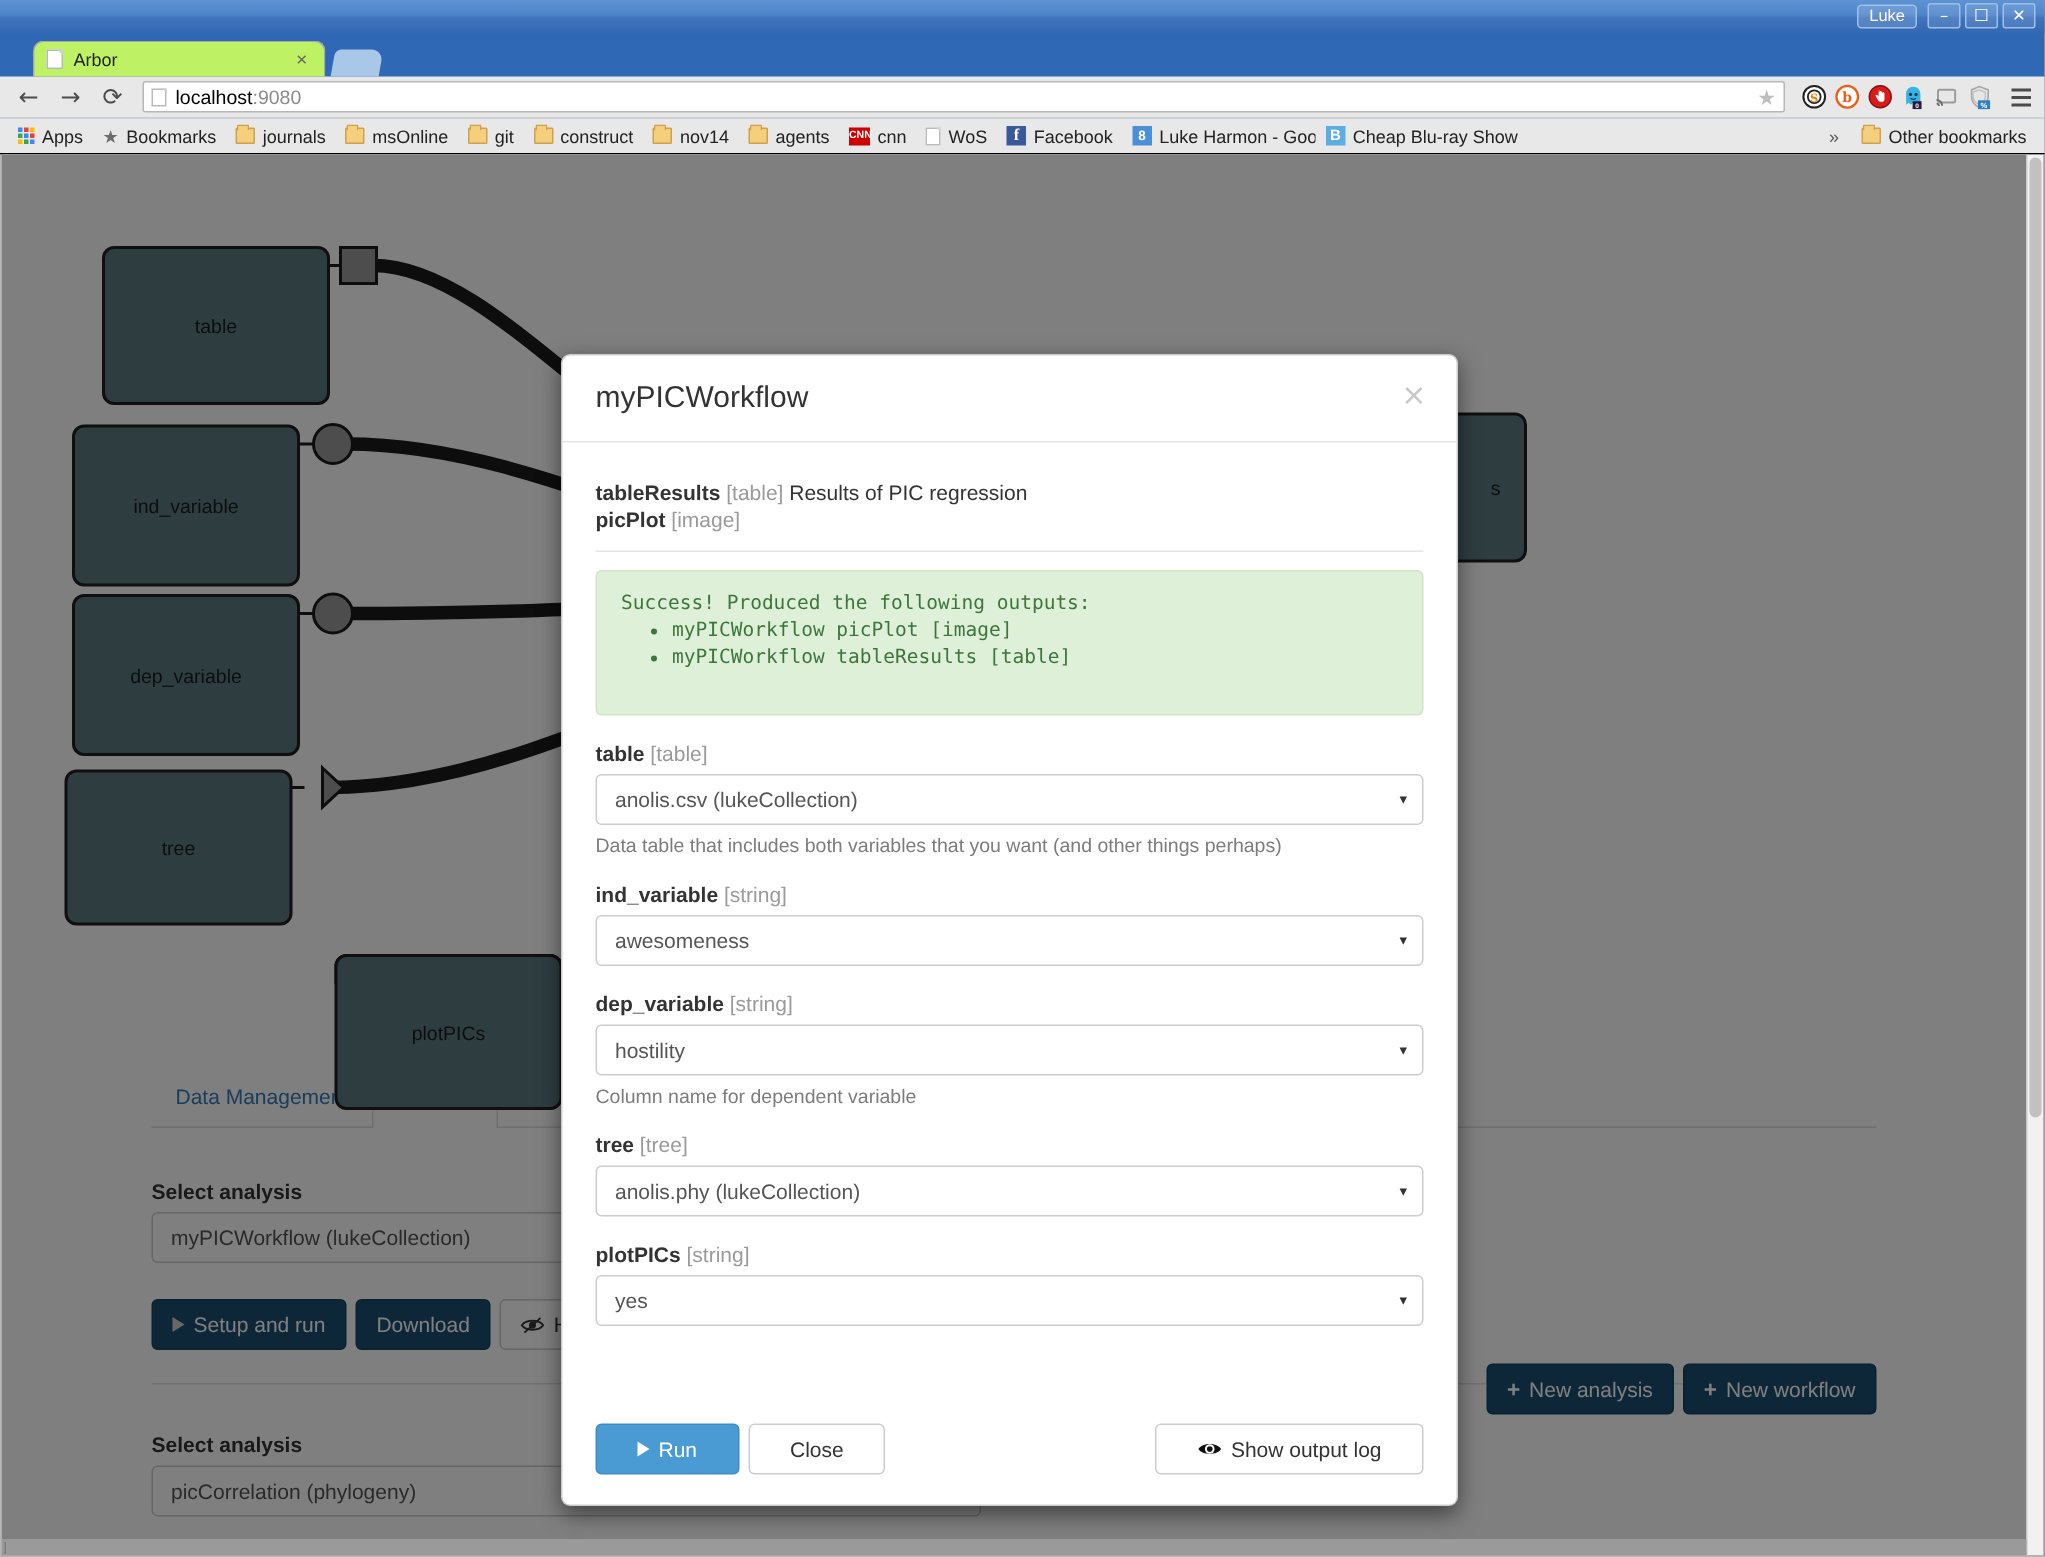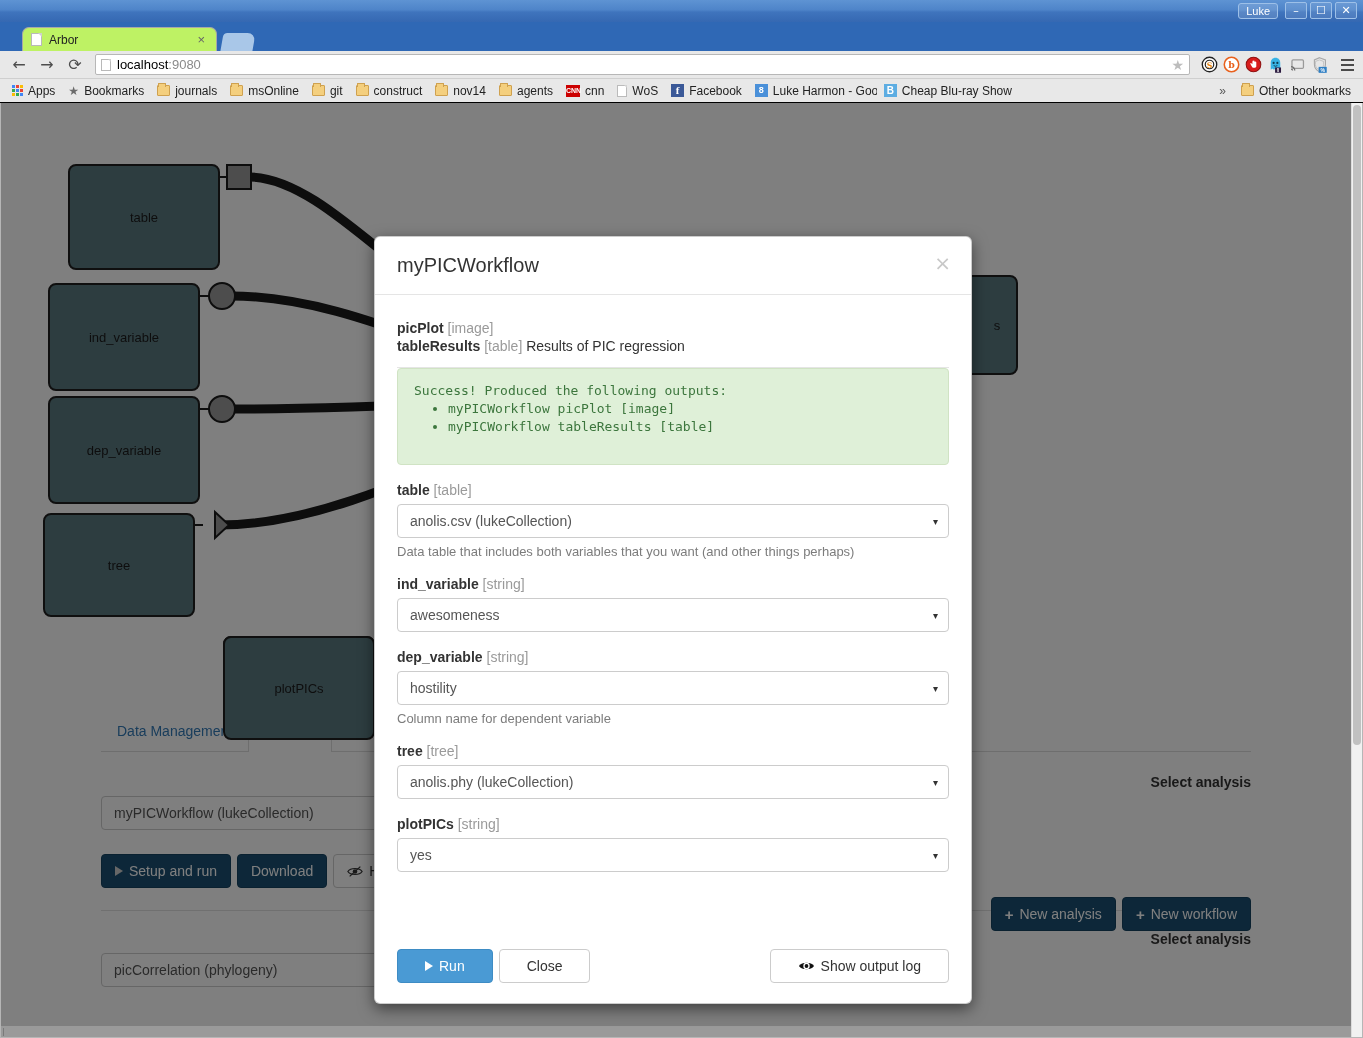--- a/index.html
+++ b/index.html
@@ -215,21 +215,21 @@
   .tab {
     padding: 10px 15px; font-size: 14px; color: #337ab7;
     line-height: 1.4; border: 1px solid transparent; border-bottom: none;
     margin-bottom: -1px; border-radius: 4px 4px 0 0;
   }
   .tab.active {
     color: #555; background: #fff;
     border-color: #ddd; border-bottom-color: #fff;
   }
 
-  .panel { width: 1150px; margin: 0 auto; padding-top: 22px; position: relative; text-align: right; }
+  .panel { width: 1150px; margin: 12px auto; padding-top: 22px; position: relative; }
   .lbl { font-size: 14px; font-weight: bold; color: #333; margin-bottom: 6px; }
   .sel {
     width: 553px; height: 34px;
     border: 1px solid #ccc; border-radius: 4px; background: #fff;
     display: flex; align-items: center; padding: 0 12px;
     font-size: 14px; color: #555; position: relative;
   }
   .sel .caret {
     position: absolute; right: 10px; color: #333; font-size: 10px;
     font-family: "DejaVu Sans", sans-serif;
@@ -288,20 +288,21 @@
   }
   .modal-body { flex: 1; padding: 23px 22px 0; overflow: hidden; }
   .outs-title { font-size: 14px; font-weight: bold; color: #333; }
   .outs-row { font-size: 14px; color: #333; margin-top: 2px; }
   .outs-row b { font-weight: bold; }
   .outs-row .typ { color: #9a9a9a; }
   .outs-row .desc { color: #333; }
   .outs-hr { border-top: 1px solid #e5e5e5; margin: 13px 0 0; }
 
   .alert {
+    margin-top: 12px;
     background: #dff0d8; border: 1px solid #d0e3c4; border-radius: 4px;
     padding: 14px 16px;
     font-family: "DejaVu Sans Mono", monospace; font-size: 13px; color: #3c763d;
     min-height: 97px;
   }
   .alert ul { margin: 3px 0 0; padding-left: 34px; }
   .alert li { margin-top: 3px; }
 
   .field { margin-top: 17px; }
   .field-lbl { font-size: 14px; color: #333; font-weight: bold; }
@@ -604,27 +605,27 @@
 
     <div class="modal">
       <div class="modal-head">
         <div class="modal-title">myPICWorkflow</div>
         <div class="modal-x">×</div>
       </div>
 
       <div class="modal-body">
 
         <div class="outs-row">
-          <b>picPlot</b>
-          <span class="typ">[image]</span>
-        </div>
-        <div class="outs-row">
           <b>tableResults</b>
           <span class="typ">[table]</span>
           <span class="desc">Results of PIC regression</span>
+        </div>
+        <div class="outs-row">
+          <b>picPlot</b>
+          <span class="typ">[image]</span>
         </div>
 
         <div class="outs-hr"></div>
 
         <div class="alert">
           <div>Success! Produced the following outputs:</div>
           <ul>
             <li>myPICWorkflow picPlot [image]</li>
             <li>myPICWorkflow tableResults [table]</li>
           </ul>

